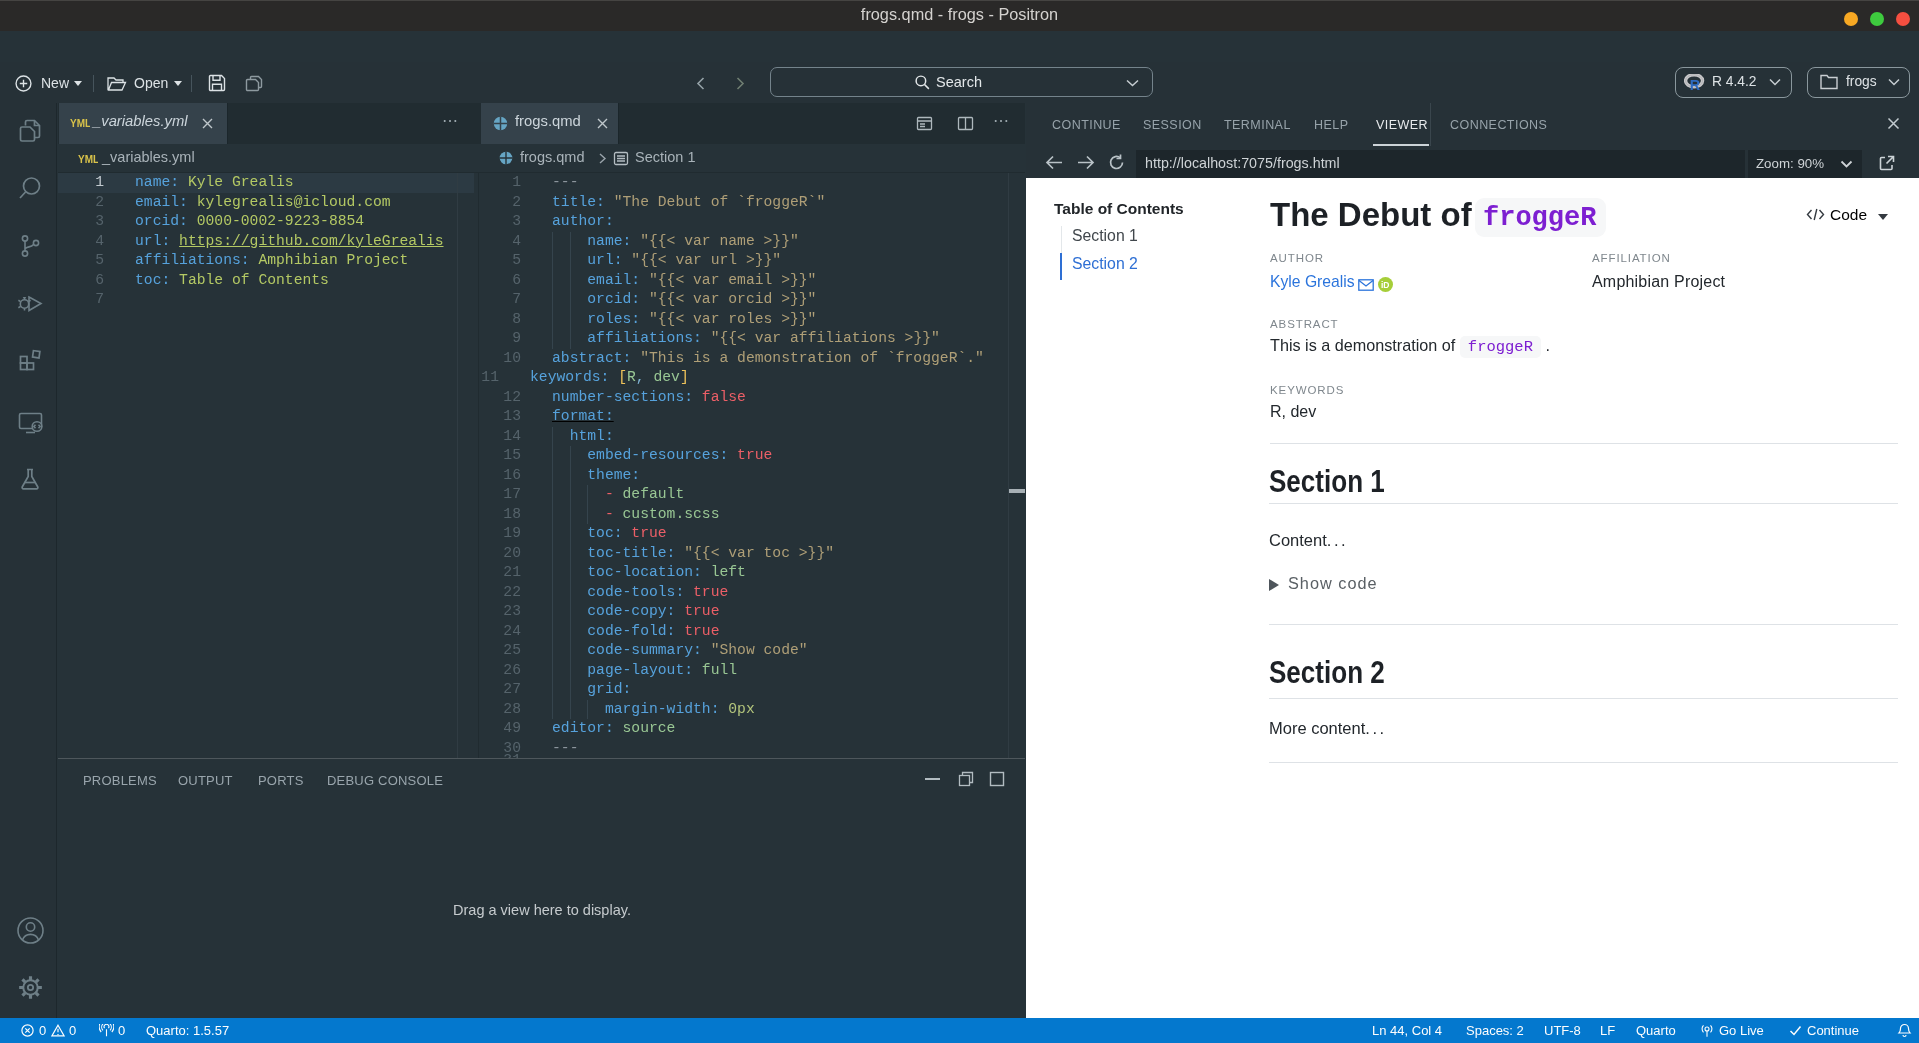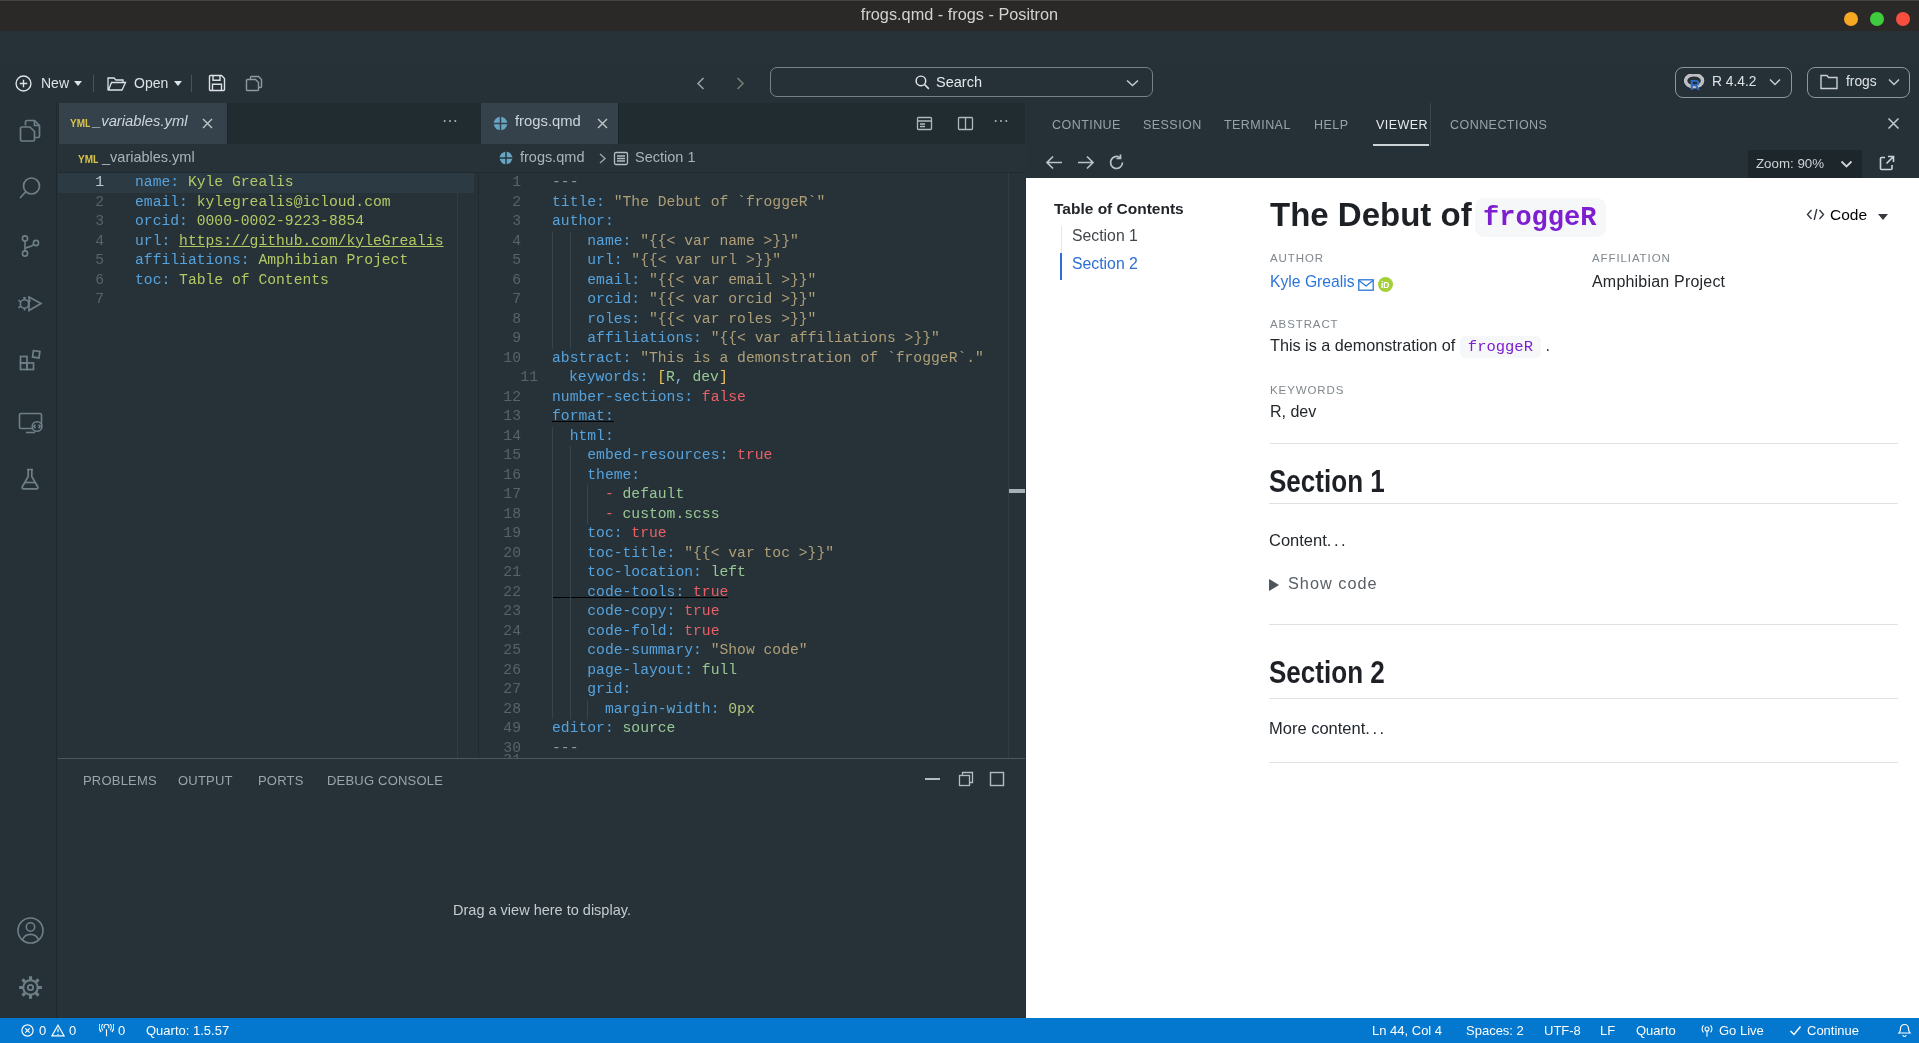--- a/index.html
+++ b/index.html
@@ -298,32 +298,32 @@
     <div class="row" style="left:421px; top:0.0px;"><span class="ln">1</span><span class="code"><span class="d">---</span></span></div>
     <div class="row" style="left:421px; top:19.5px;"><span class="ln">2</span><span class="code"><span class="k">title:</span><span class="s"> "The Debut of `froggeR`"</span></span></div>
     <div class="row" style="left:421px; top:39.0px;"><span class="ln">3</span><span class="code"><span class="k">author:</span></span></div>
     <div class="row" style="left:421px; top:58.5px;"><span class="ln">4</span><span class="code"><span>    </span><span class="k">name:</span><span class="s"> "{{&lt; var name &gt;}}"</span></span></div>
     <div class="row" style="left:421px; top:78.0px;"><span class="ln">5</span><span class="code"><span>    </span><span class="k">url:</span><span class="s"> "{{&lt; var url &gt;}}"</span></span></div>
     <div class="row" style="left:421px; top:97.5px;"><span class="ln">6</span><span class="code"><span>    </span><span class="k">email:</span><span class="s"> "{{&lt; var email &gt;}}"</span></span></div>
     <div class="row" style="left:421px; top:117.0px;"><span class="ln">7</span><span class="code"><span>    </span><span class="k">orcid:</span><span class="s"> "{{&lt; var orcid &gt;}}"</span></span></div>
     <div class="row" style="left:421px; top:136.5px;"><span class="ln">8</span><span class="code"><span>    </span><span class="k">roles:</span><span class="s"> "{{&lt; var roles &gt;}}"</span></span></div>
     <div class="row" style="left:421px; top:156.0px;"><span class="ln">9</span><span class="code"><span>    </span><span class="k">affiliations:</span><span class="s"> "{{&lt; var affiliations &gt;}}"</span></span></div>
     <div class="row" style="left:421px; top:175.5px;"><span class="ln">10</span><span class="code"><span class="k">abstract:</span><span class="s"> "This is a demonstration of `froggeR`."</span></span></div>
-    <div class="row" style="left:438px; top:195.0px;"><span class="ln">11</span><span class="code"><span class="k">keywords:</span><span> </span><span class="o">[</span><span class="g">R</span><span class="c">,</span><span> </span><span class="g">dev</span><span class="o">]</span></span></div>
+    <div class="row" style="left:399px; top:195.0px;"><span class="ln">11</span><span class="code"><span class="k">keywords:</span><span> </span><span class="o">[</span><span class="g">R</span><span class="c">,</span><span> </span><span class="g">dev</span><span class="o">]</span></span></div>
     <div class="row" style="left:421px; top:214.5px;"><span class="ln">12</span><span class="code"><span class="k">number-sections:</span><span class="b"> false</span></span></div>
     <div class="row" style="left:421px; top:234.0px;text-decoration:underline;"><span class="ln">13</span><span class="code"><span class="k">format:</span></span></div>
     <div class="row" style="left:421px; top:253.5px;"><span class="ln">14</span><span class="code"><span>  </span><span class="k">html:</span></span></div>
     <div class="row" style="left:421px; top:273.0px;"><span class="ln">15</span><span class="code"><span>    </span><span class="k">embed-resources:</span><span class="b"> true</span></span></div>
     <div class="row" style="left:421px; top:292.5px;"><span class="ln">16</span><span class="code"><span>    </span><span class="k">theme:</span></span></div>
     <div class="row" style="left:421px; top:312.0px;"><span class="ln">17</span><span class="code"><span>      </span><span class="b">- </span><span class="g">default</span></span></div>
     <div class="row" style="left:421px; top:331.5px;"><span class="ln">18</span><span class="code"><span>      </span><span class="b">- </span><span class="g">custom.scss</span></span></div>
     <div class="row" style="left:421px; top:351.0px;"><span class="ln">19</span><span class="code"><span>    </span><span class="k">toc:</span><span class="b"> true</span></span></div>
     <div class="row" style="left:421px; top:370.5px;"><span class="ln">20</span><span class="code"><span>    </span><span class="k">toc-title:</span><span class="s"> "{{&lt; var toc &gt;}}"</span></span></div>
     <div class="row" style="left:421px; top:390.0px;"><span class="ln">21</span><span class="code"><span>    </span><span class="k">toc-location:</span><span class="g"> left</span></span></div>
-    <div class="row" style="left:421px; top:409.5px;text-decoration:underline;"><span class="ln">22</span><span class="code"><span>    </span><span class="k">code-tools:</span><span class="b"> true</span></span></div>
+    <div class="row" style="left:421px; top:409.5px;"><span class="ln">22</span><span class="code"><span>    </span><span class="k">code-tools:</span><span class="b"> true</span></span></div>
     <div class="row" style="left:421px; top:429.0px;"><span class="ln">23</span><span class="code"><span>    </span><span class="k">code-copy:</span><span class="b"> true</span></span></div>
     <div class="row" style="left:421px; top:448.5px;"><span class="ln">24</span><span class="code"><span>    </span><span class="k">code-fold:</span><span class="b"> true</span></span></div>
     <div class="row" style="left:421px; top:468.0px;"><span class="ln">25</span><span class="code"><span>    </span><span class="k">code-summary:</span><span class="s"> "Show code"</span></span></div>
     <div class="row" style="left:421px; top:487.5px;"><span class="ln">26</span><span class="code"><span>    </span><span class="k">page-layout:</span><span class="g"> full</span></span></div>
     <div class="row" style="left:421px; top:507.0px;"><span class="ln">27</span><span class="code"><span>    </span><span class="k">grid:</span></span></div>
     <div class="row" style="left:421px; top:526.5px;"><span class="ln">28</span><span class="code"><span>      </span><span class="k">margin-width:</span><span class="y"> 0px</span></span></div>
     <div class="row" style="left:421px; top:546.0px;"><span class="ln">49</span><span class="code"><span class="k">editor:</span><span class="g"> source</span></span></div>
     <div class="row" style="left:421px; top:565.5px;"><span class="ln">30</span><span class="code"><span class="d">---</span></span></div>
 
     <div class="guide" style="left:494px; top:58.5px; height:117.0px;"></div>
@@ -417,20 +417,23 @@
     <svg class="abs" style="left:19px; top:52px;" width="19" height="15" viewBox="0 0 19 15">
       <path d="M17 7.5 H2 M8 1.5 L2 7.5 L8 13.5" fill="none" stroke="#b9c2c7" stroke-width="1.7"></path>
     </svg>
     <svg class="abs" style="left:50px; top:52px;" width="19" height="15" viewBox="0 0 19 15">
       <path d="M2 7.5 H17 M11 1.5 L17 7.5 L11 13.5" fill="none" stroke="#b9c2c7" stroke-width="1.7"></path>
     </svg>
     <svg class="abs" style="left:82px; top:51px;" width="17" height="17" viewBox="0 0 17 17">
       <path d="M14.5 8.5 a6 6 0 1 1 -2.2-4.65" fill="none" stroke="#b9c2c7" stroke-width="1.7"></path>
       <path d="M12.5 0.5 v4 h-4" fill="none" stroke="#b9c2c7" stroke-width="1.7"></path>
     </svg>
+    <div id="urlbar">
+        <span class="abs" style="left:9px; top:5px; color:#ced3d6; font-size:14.3px;">http://localhost:7075/frogs.html</span>
+      </div>
     <div id="zoombox">
         <span class="abs" style="left:8px; top:6px; color:#ced3d6; font-size:13.3px;">Zoom: 90%</span>
       <svg class="abs" style="left:92px; top:10px;" width="13" height="9" viewBox="0 0 13 9">
         <path d="M1.5 1.5 6.5 6.5 11.5 1.5" fill="none" stroke="#ced3d6" stroke-width="1.8"></path>
       </svg>
     </div>
     <svg class="abs" style="left:851px; top:51px;" width="19" height="19" viewBox="0 0 19 19">
       <g fill="none" stroke="#ccd3d7" stroke-width="1.6">
         <path d="M8 3.5 H4.5 a1 1 0 0 0 -1 1 V14.5 a1 1 0 0 0 1 1 H14 a1 1 0 0 0 1-1 V11"></path>
         <path d="M11 2.5 h5.5 v5.5 M16 3 L9.5 9.5"></path>

